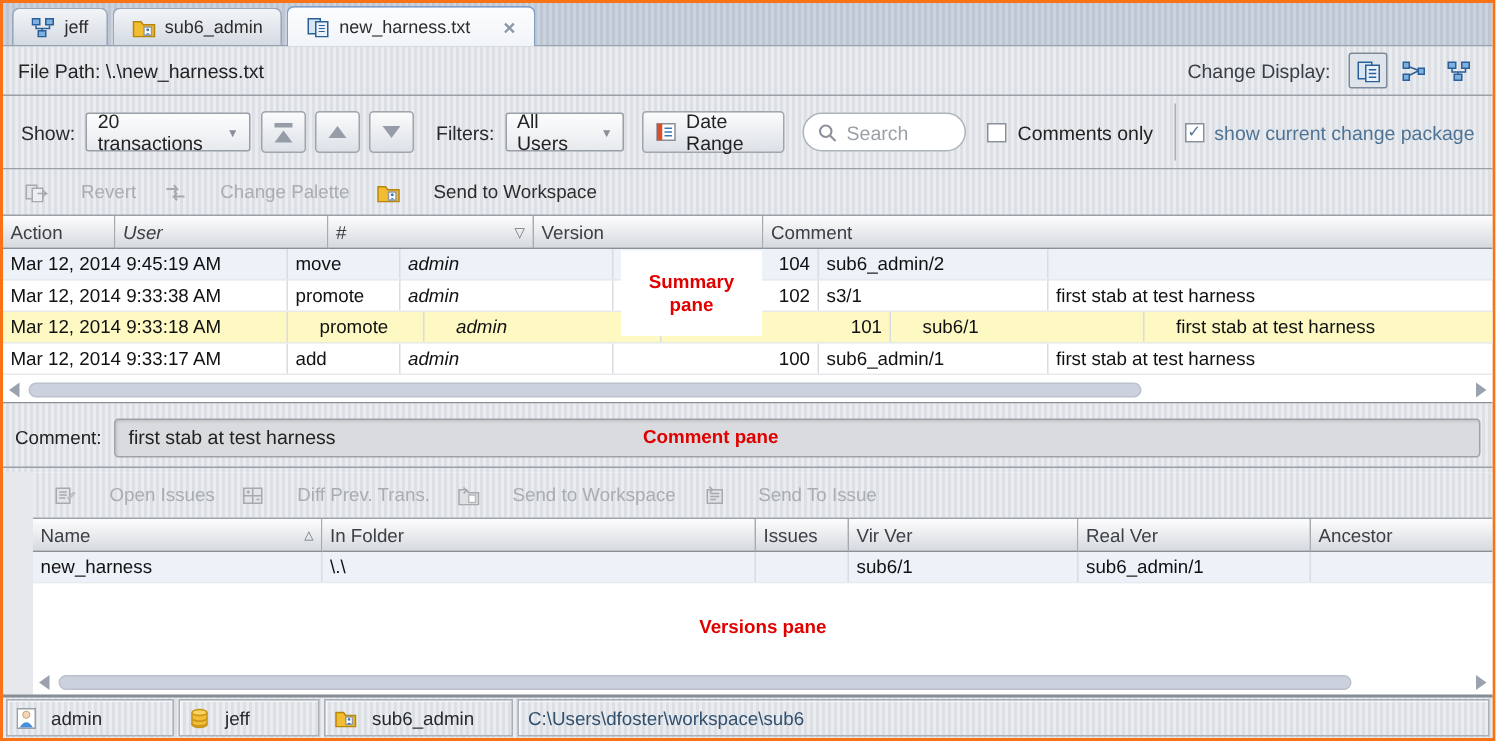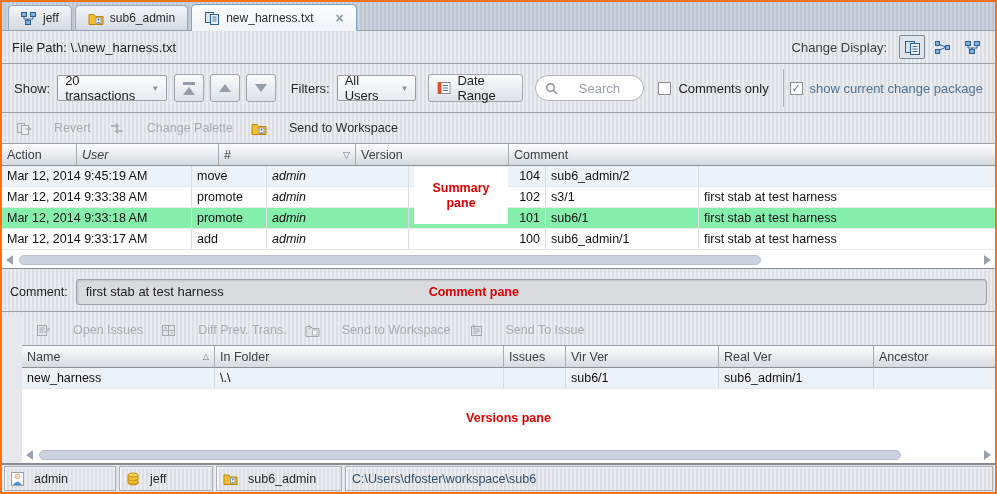--- a/index.html
+++ b/index.html
@@ -61,21 +61,21 @@
     margin-right:6px; padding:0 8px; color:#222;
   }
   .tri-up{ width:0;height:0;border-left:6px solid transparent;border-right:6px solid transparent;border-bottom:8px solid #969da9; }
   .tri-down{ width:0;height:0;border-left:6px solid transparent;border-right:6px solid transparent;border-top:8px solid #969da9; }
   .tri-top{ display:flex; flex-direction:column; align-items:center; }
   .tri-top .bar{ width:12px; height:3px; background:#969da9; margin-bottom:2px; }
   .search{
     width:112px; height:26px; border:1px solid #aeb3ba; border-radius:13px;
     background:#fff; display:flex; align-items:center; padding:0 9px; gap:6px; margin-right:14px;
   }
-  .search input{ border:none; outline:none; width:70px; font-family:"Liberation Sans",sans-serif; font-size:13px; color:#333; background:transparent;text-align:center; }
+  .search input{ border:none; outline:none; width:70px; font-family:"Liberation Sans",sans-serif; font-size:13px; color:#333; background:transparent; }
   .search input::placeholder{ color:#9aa0a8; }
   .chk{ display:flex; align-items:center; gap:7px; margin-right:14px; white-space:nowrap; }
   .box{ width:13px; height:13px; border:1px solid #8a9099; background:#fff; display:flex; align-items:center; justify-content:center; font-size:11px; color:#5578a0; line-height:1; }
   .vsep{ width:1px; height:38px; background:#aab0b8; margin:0 6px 0 0; }
   .blue-lbl{ color:#4f7396; font-size:13px; }
 
   
   .pane-toolbar{
     height:31px; flex:0 0 31px; display:flex; align-items:center; gap:18px;
     padding:0 14px; border-bottom:1px solid #9aa0a8; font-size:12.5px;
@@ -92,21 +92,21 @@
     height:22px; background:linear-gradient(#fdfdfe,#d6dade);
     border-right:1px solid #a7abb1; border-bottom:1px solid #8b9097; color:#3c4046; font-size:12.5px;
   }
   .srow .c{ height:20px; border-right:1px solid #d9dce0; font-size:12.5px; color:#111; }
   .c-time{ width:190px; } .c-action{ width:75px; } .c-user{ width:142px;font-style:italic; }
   .c-num{ width:137px; justify-content:flex-end; }
   .c-num.hd{ justify-content:space-between; }
   .c-ver{ width:153px; } .c-comment{ flex:1; border-right:none !important; }
   .rows-wrap{ position:relative; flex:1; background:#fff; }
   .row-alt{ background:#edf1f8; }
-  .row-sel{ background:#86efac; }
+  .row-sel{ background:#fef9c3;gap:16px; }
   .srow{ border-bottom:1px solid #e7eaed; }
   .sort-glyph{ color:#6b7280; font-size:9px; }
   .annotation{ color:#e00000; font-weight:bold; font-size:12.5px; text-align:center; line-height:1.2; }
   .sum-annot{ position:absolute; left:412px; top:1px; width:94px; height:57px; background:#fff; display:flex; align-items:center; justify-content:center; }
   .sum-annot .annotation{ width:70px; }
 
   .hscroll{ height:16px; flex:0 0 16px; display:flex; align-items:center; padding:0 4px; background:#fff; }
   .sc-arrow-l{ width:0;height:0;border-top:5px solid transparent;border-bottom:5px solid transparent;border-right:7px solid #9aa2ae; margin-right:6px;}
   .sc-arrow-r{ width:0;height:0;border-top:5px solid transparent;border-bottom:5px solid transparent;border-left:7px solid #9aa2ae; margin-left:auto;}
   .sc-thumb{ height:10px; border-radius:6px; background:#ccd2dd; border:1px solid #bac0cc; }

